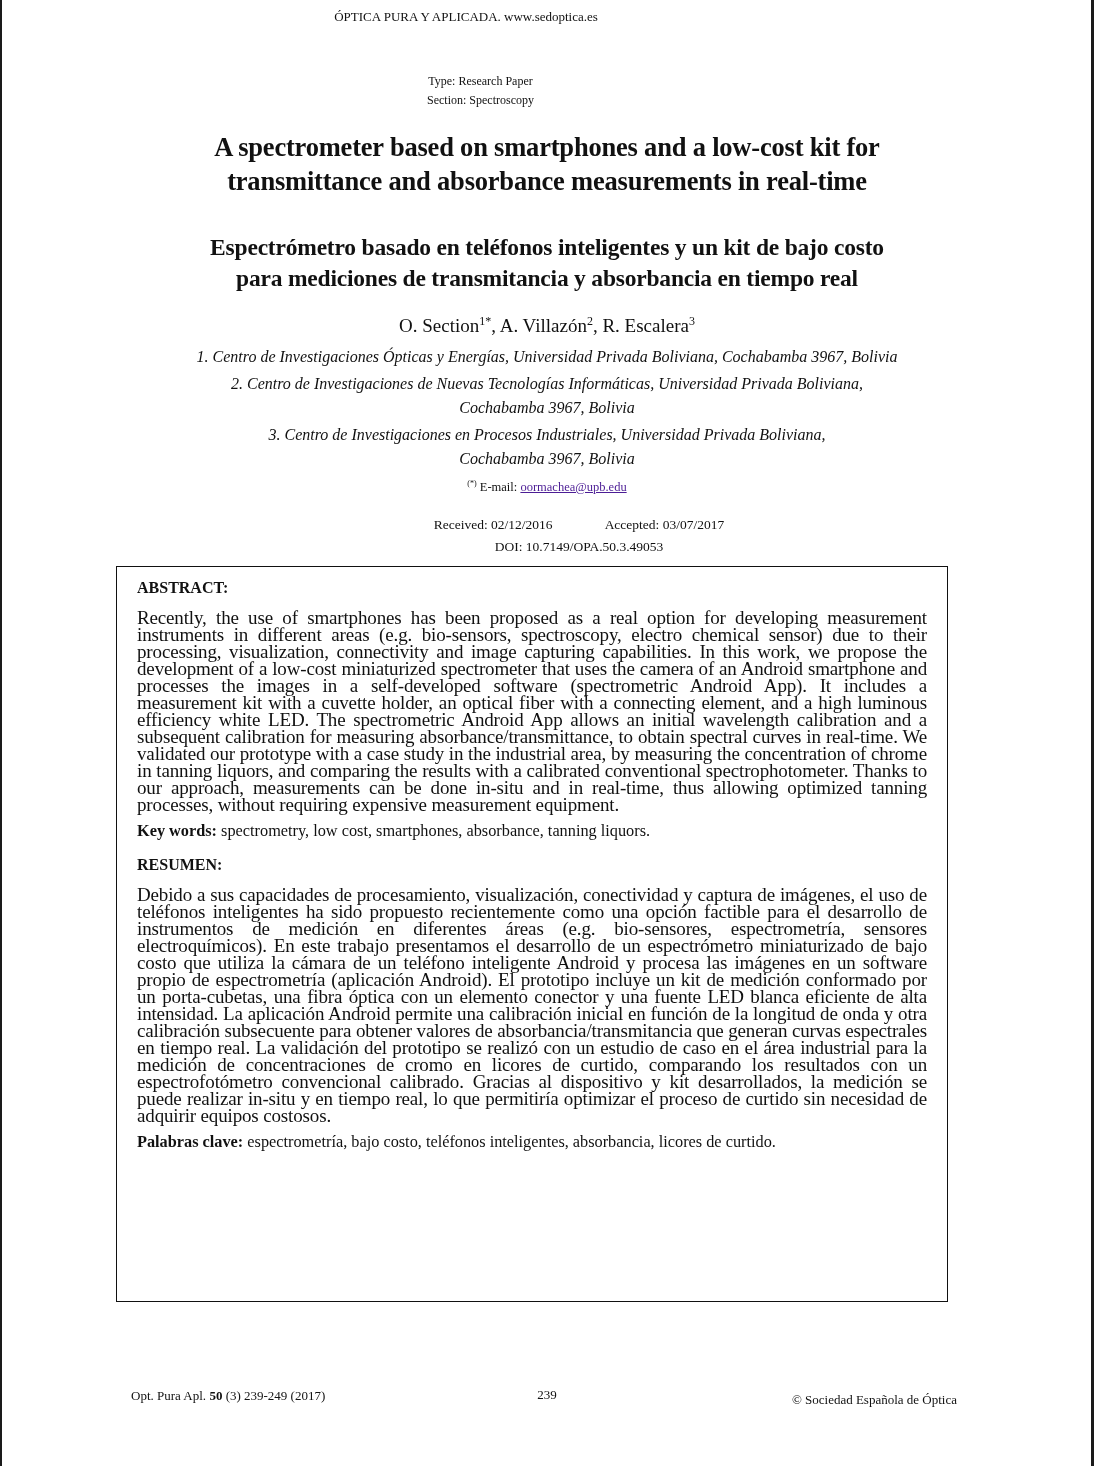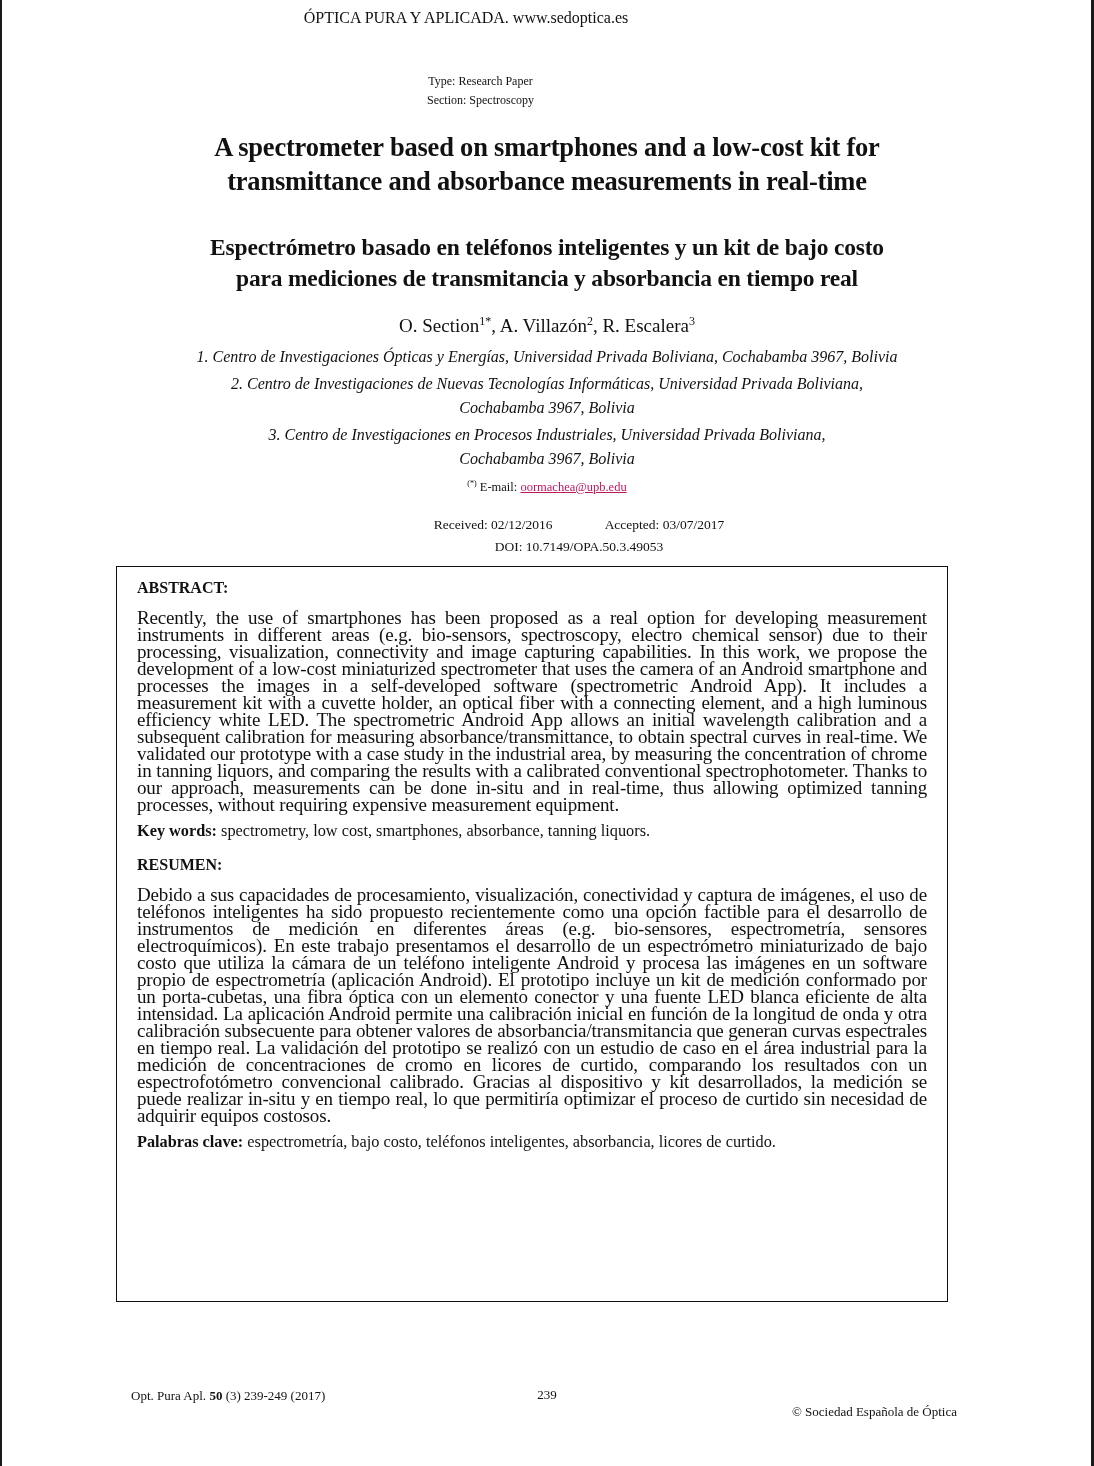--- a/index.html
+++ b/index.html
@@ -1,48 +1,48 @@
 <!DOCTYPE html>
 <html><head>
   <meta charset="utf-8">
   <style>
     html, body { margin: 0; padding: 0; background: #ffffff; }
     body { width: 1094px; height: 1466px; position: relative; overflow: hidden; color: #111; }
     .edge-left { position: absolute; left: 0; top: 0; width: 2px; height: 1466px; background: #1a1a1a; }
     .edge-right { position: absolute; right: 0; top: 0; width: 3px; height: 1466px; background: #1a1a1a; }
 
-    .journal-header { position: absolute; top: 9px; left: 0; width: 932px; text-align: center; font-size: 16px; font-family: "Liberation Serif", serif; }
+    .journal-header { position: absolute; top: 9px; left: 0; width: 932px; text-align: center; font-size: 13px; font-family: "Liberation Serif", serif; }
 
     .meta { position: absolute; top: 72px; left: 0; width: 961px; text-align: center; font-size: 12px; line-height: 19px; font-family: "Liberation Serif", serif; }
 
     .title-en { position: absolute; top: 130px; left: 100px; width: 894px; text-align: center; font-family: "Liberation Serif", serif; font-weight: bold; font-size: 26.5px; line-height: 34px; letter-spacing: -0.2px; }
     .title-es { position: absolute; top: 232px; left: 100px; width: 894px; text-align: center; font-family: "Liberation Serif", serif; font-weight: bold; font-size: 23.5px; line-height: 31px; letter-spacing: -0.2px; }
 
     .authors { position: absolute; top: 314px; left: 0; width: 1094px; text-align: center; font-family: "Liberation Serif", serif; font-size: 19px; }
     .authors sup { font-size: 12px; }
 
     .affils { position: absolute; top: 345px; left: 100px; width: 894px; text-align: center; font-family: "Liberation Serif", serif; font-style: italic; font-size: 16px; line-height: 24px; }
     .affil { margin-bottom: 3px; }
     .email-line { font-style: normal; font-size: 12.5px; margin-top: 0px; line-height: 20px; }
     .email-line sup { font-size: 8px; }
-    .email-line a { color: #be185d; text-decoration: underline; }
+    .email-line a { color: #4c1d95; text-decoration: underline; }
 
     .dates { position: absolute; top: 514px; left: 0; width: 1094px; text-align: center; font-family: "Liberation Serif", serif; font-size: 13.5px; line-height: 22px; padding-left: 32px; }
     .dates .gap { display: inline-block; width: 52px; }
 
     .abstract-box { position: absolute; top: 566px; left: 116px; width: 832px; height: 736px; border: 1.3px solid #111; box-sizing: border-box; padding: 8px 20px 0 20px; font-family: "Liberation Serif", serif; }
     .section-head { font-weight: bold; font-size: 16px; line-height: 22px; margin: 2px 0 10px 0; }
     .para { font-size: 19px; line-height: 17px; text-align: justify; margin: 0; letter-spacing: -0.15px; }
     .keywords { font-size: 16.3px; line-height: 22px; margin: 7px 0 12px 0; }
     .keywords b { font-weight: bold; }
 
     .footer { position: absolute; top: 1388px; left: 131px; width: 826px; font-family: "Liberation Serif", serif; font-size: 13px; }
     .footer .left { position: absolute; left: 0; top: 0; }
     .footer .center { position: absolute; left: 0; width: 832px; text-align: center; top: -1px; }
-    .footer .right { position: absolute; right: 0; top: 16px; }
+    .footer .right { position: absolute; right: 0; top: 4px; }
   </style>
 </head>
 <body>
 
 <div class="edge-left"></div>
 <div class="edge-right"></div>
 
 <div class="journal-header">ÓPTICA PURA Y APLICADA. www.sedoptica.es</div>
 
 <div class="meta">

